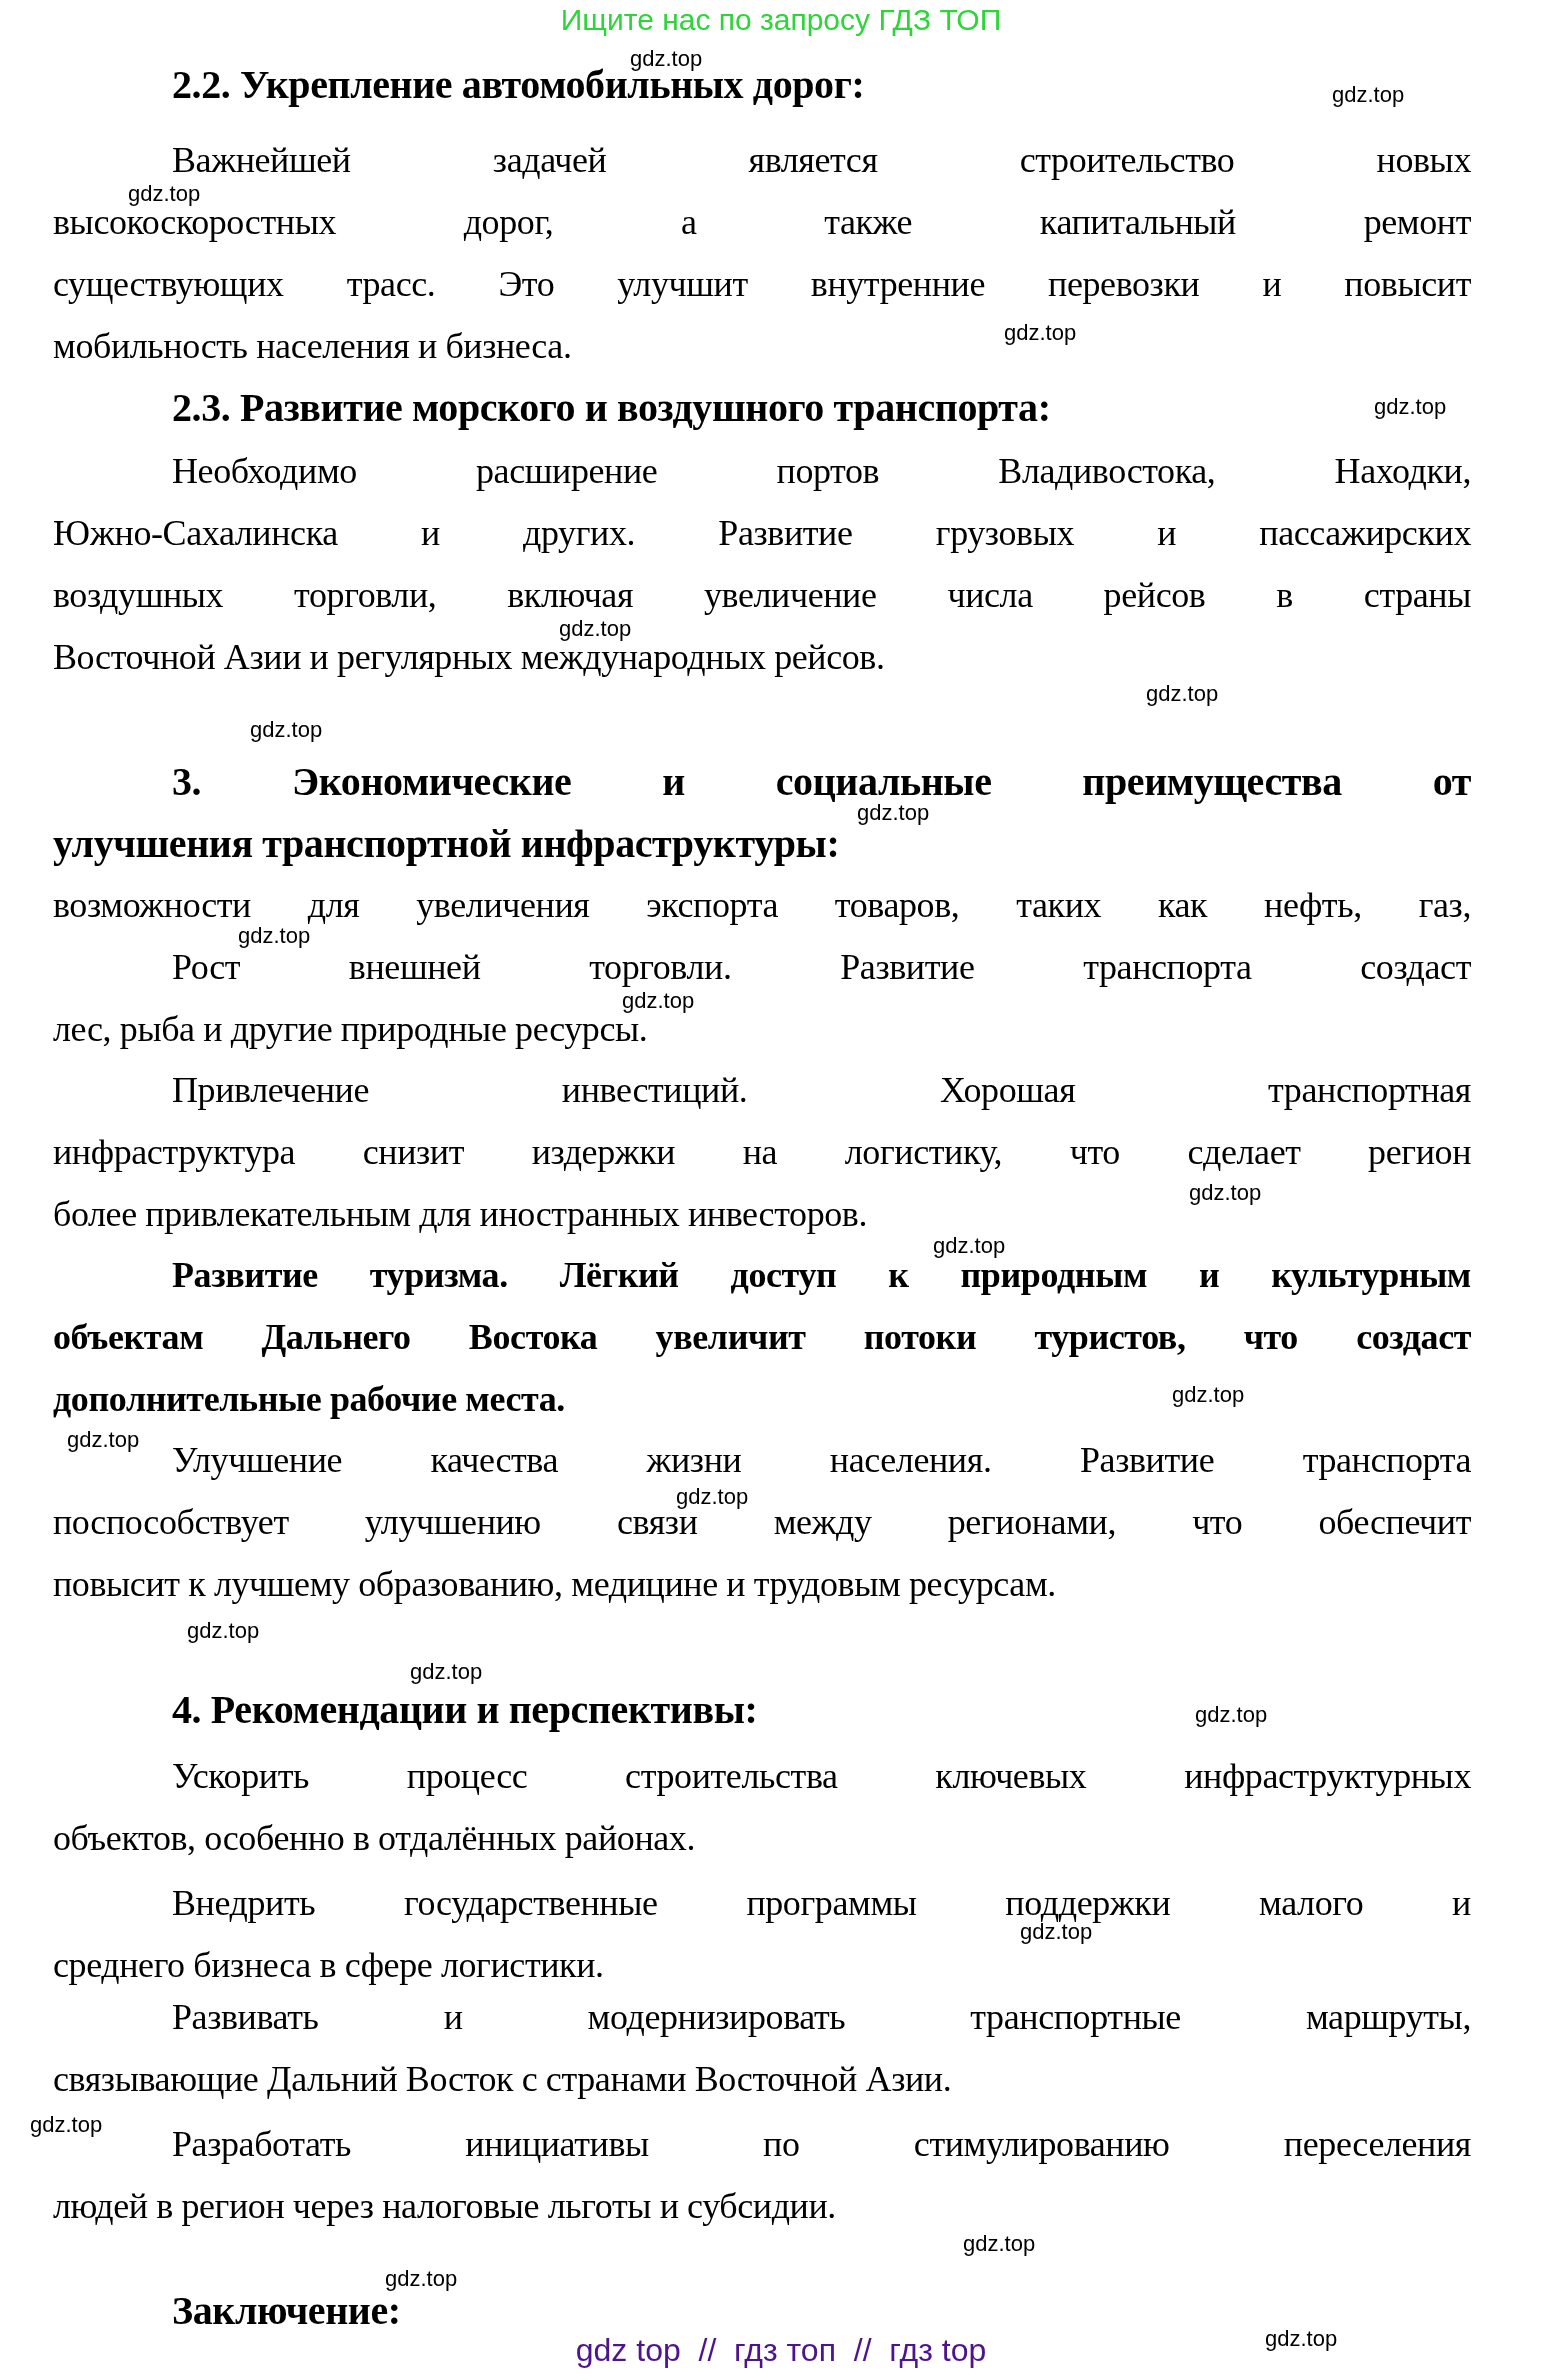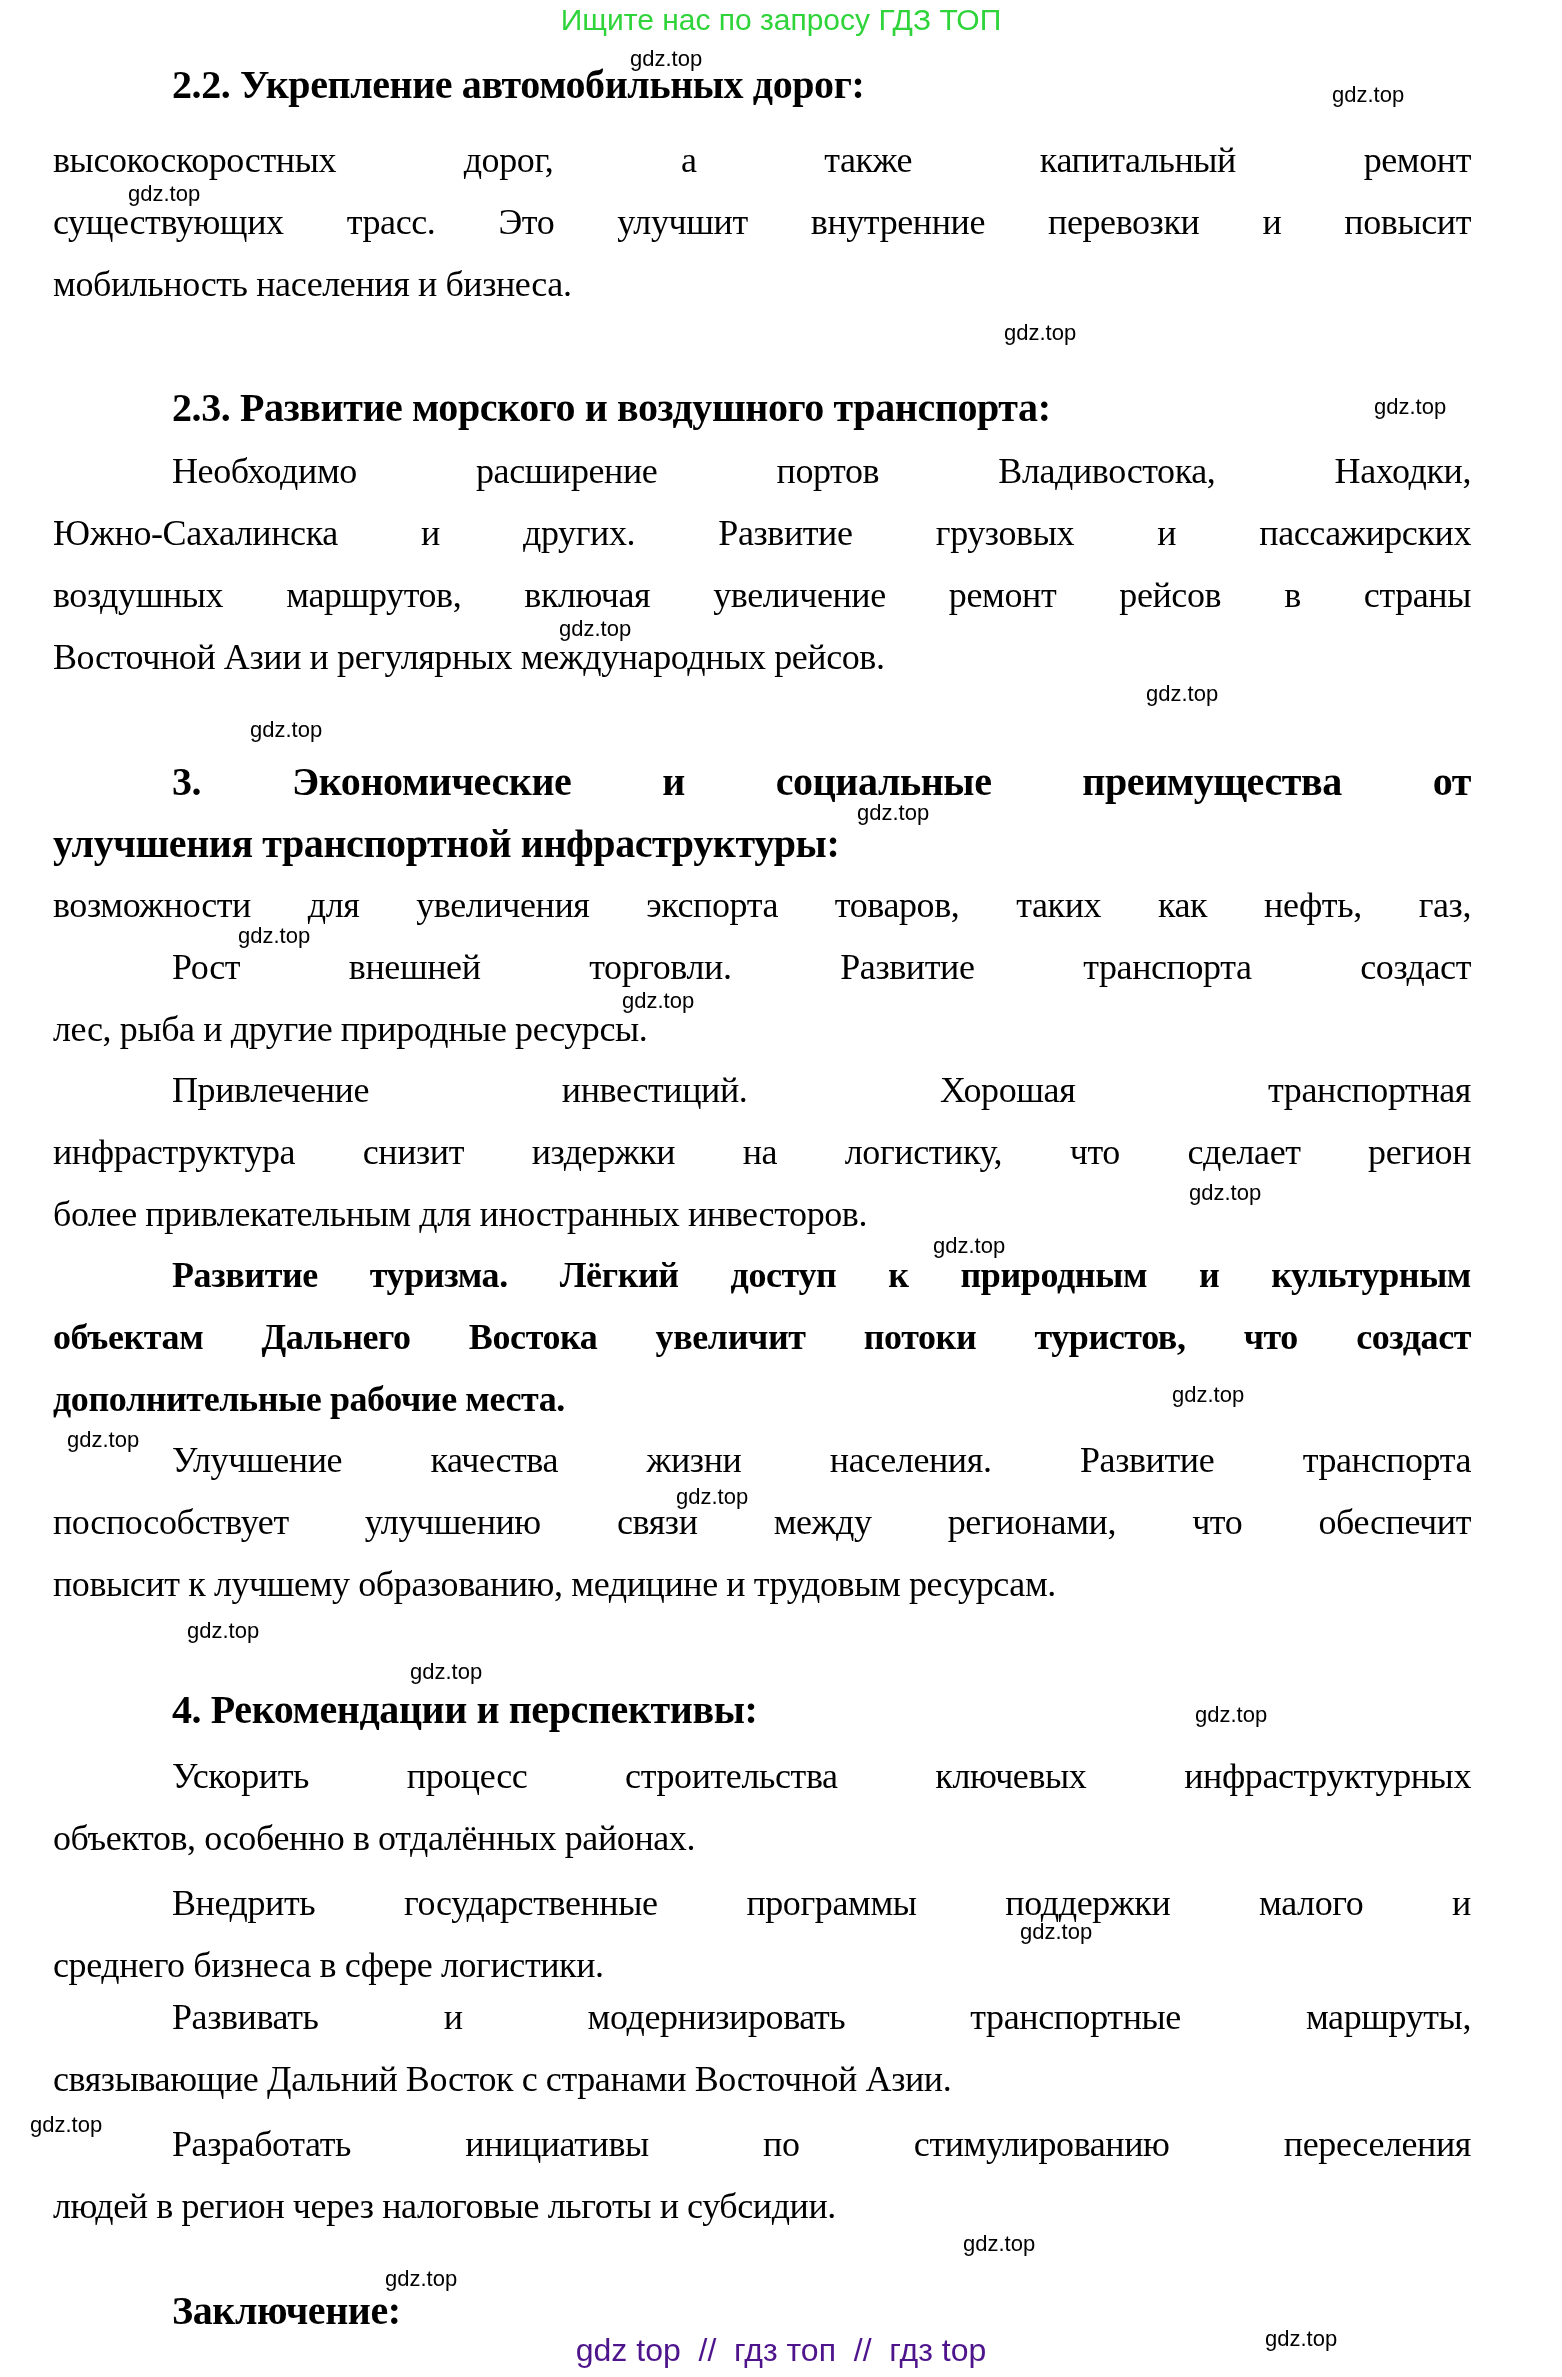--- a/index.html
+++ b/index.html
@@ -78,31 +78,32 @@
 <body>
 
 <div class="page">
   <div class="promo">Ищите нас по запросу ГДЗ ТОП</div>
 
   <div id="doc-blocks">
       <div class="block heading" style="top: 54px;">
         <div class="line first last">2.2. Укрепление автомобильных дорог:</div>
       </div>
       <div class="block paragraph" style="top: 129px;">
+        <div class="line first">Важнейшей задачей является строительство новых</div>
         <div class="line">высокоскоростных дорог, а также капитальный ремонт</div>
         <div class="line">существующих трасс. Это улучшит внутренние перевозки и повысит</div>
         <div class="line last">мобильность населения и бизнеса.</div>
       </div>
       <div class="block heading" style="top: 377px;">
         <div class="line first last">2.3. Развитие морского и воздушного транспорта:</div>
       </div>
       <div class="block paragraph" style="top: 440px;">
         <div class="line first">Необходимо расширение портов Владивостока, Находки,</div>
         <div class="line">Южно-Сахалинска и других. Развитие грузовых и пассажирских</div>
-        <div class="line">воздушных маршрутов, включая увеличение ремонт рейсов в страны</div>
+        <div class="line">воздушных торговли, включая увеличение числа рейсов в страны</div>
         <div class="line last">Восточной Азии и регулярных международных рейсов.</div>
       </div>
       <div class="block heading" style="top: 751px;">
         <div class="line first">3. Экономические и социальные преимущества от</div>
         <div class="line last">улучшения транспортной инфраструктуры:</div>
       </div>
       <div class="block paragraph" style="top: 874px;">
         <div class="line">возможности для увеличения экспорта товаров, таких как нефть, газ,</div>
         <div class="line first">Рост внешней торговли. Развитие транспорта создаст</div>
         <div class="line last">лес, рыба и другие природные ресурсы.</div>

